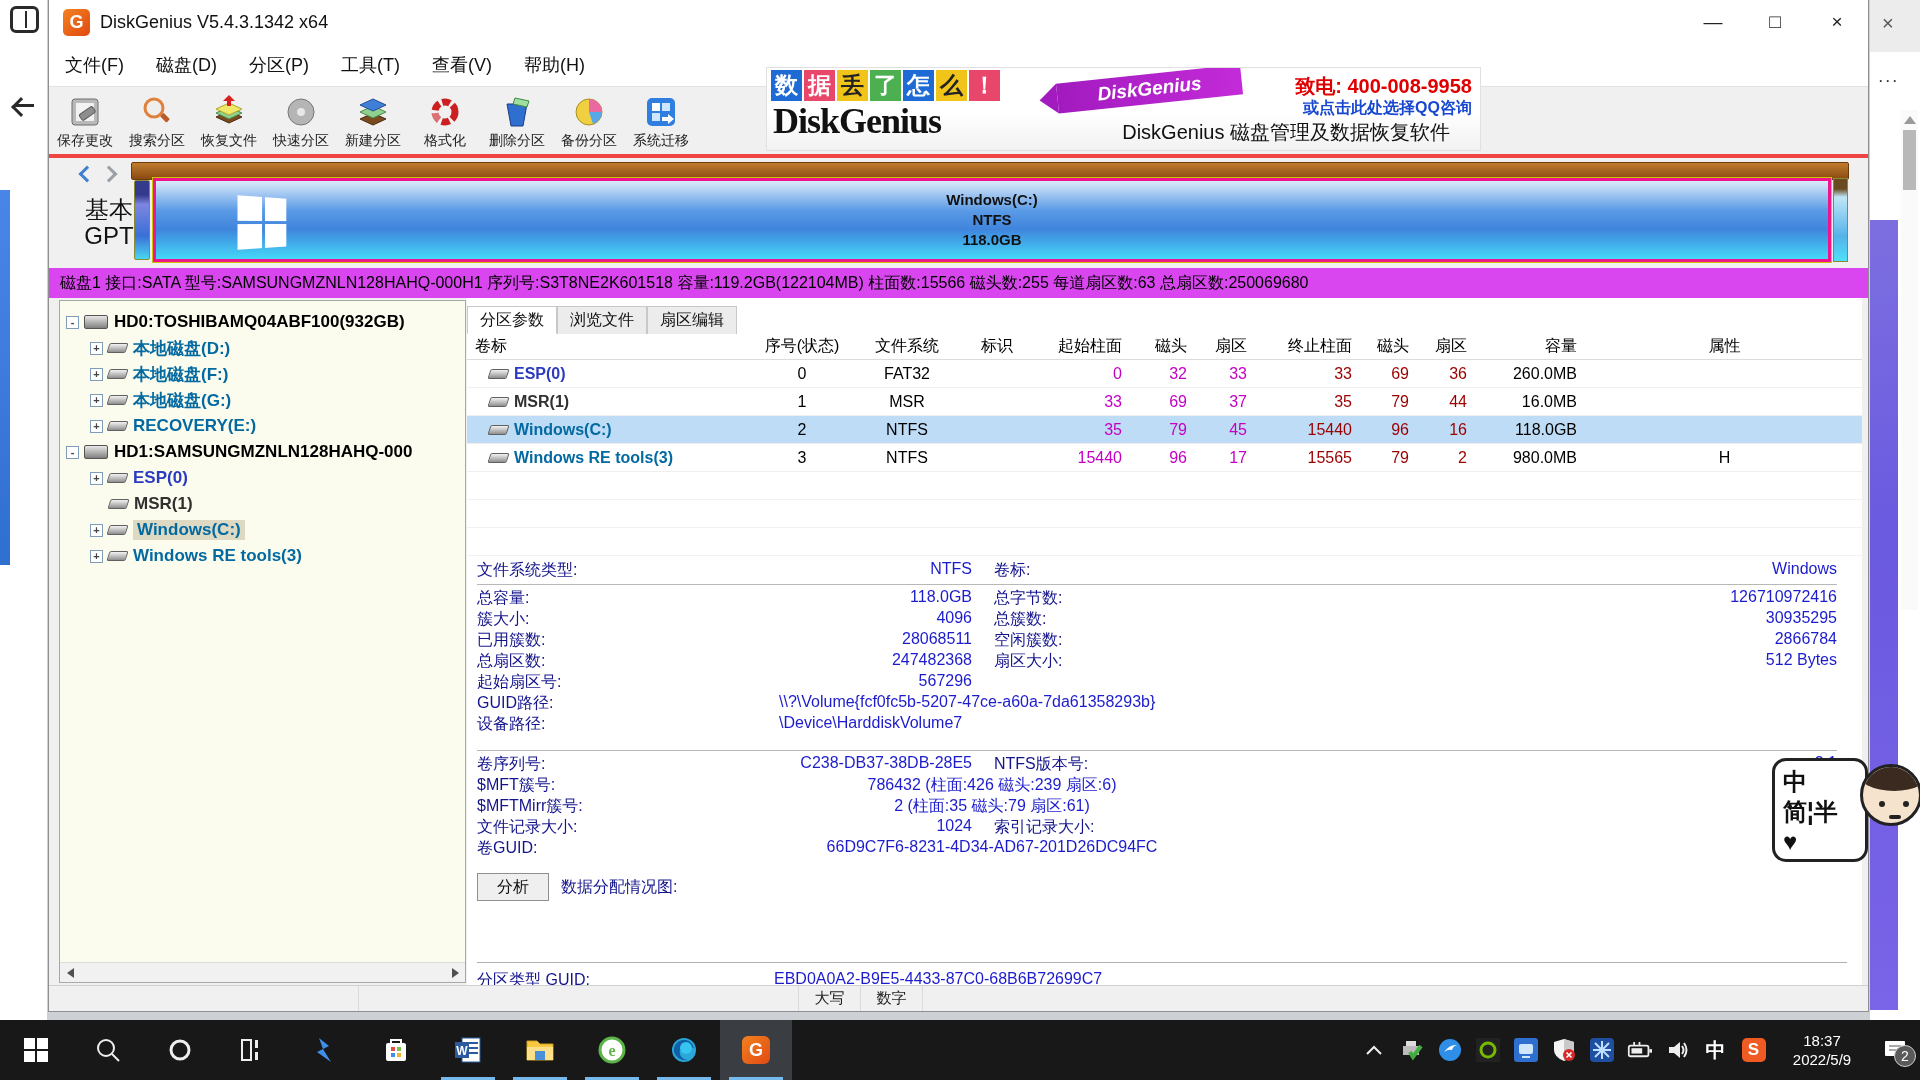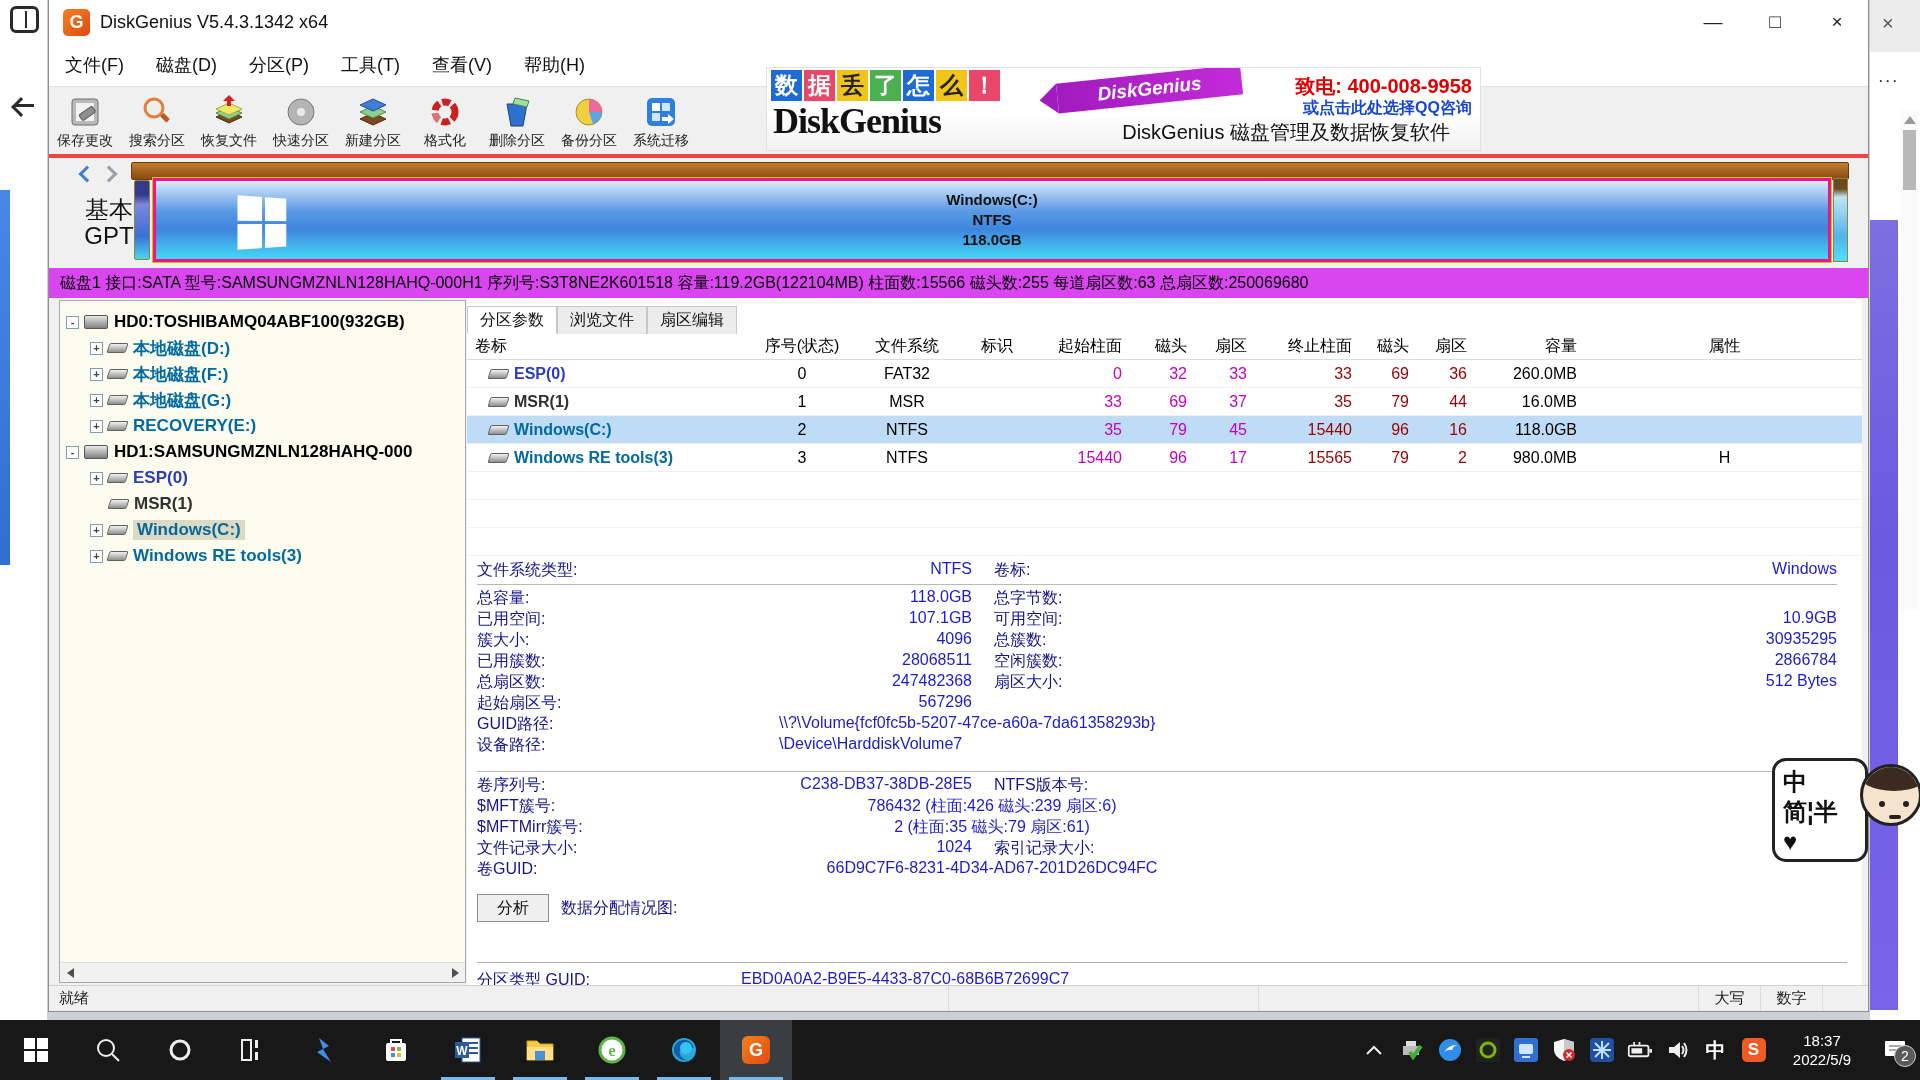--- a/index.html
+++ b/index.html
@@ -86,21 +86,21 @@
 .dvlong{margin-left:117px;color:#1c1ccd}
 .dvcenter{width:660px;text-align:center;color:#1c1ccd}
 .dhr{border:none;border-top:1px solid #b8b8b8;margin:3px 0}
 .analyze-row{display:flex;align-items:center;margin-top:14px}
 .btn{width:72px;height:28px;background:#efefef;border:1px solid #8f8f8f;font-size:16px;color:#111;display:flex;align-items:center;justify-content:center}
 .an-cap{margin-left:12px;color:#14148c}
 .dfoot{position:absolute;left:10px;top:664px;width:1370px;font-size:16px}
 .dfoot .line{border-top:1px solid #b0b0b0;margin-bottom:7px}
 .dfoot .row{display:flex}
 .dfoot .fl{width:185px;color:#14148c}
-.dfoot .fv{margin-left:79px;color:#1c1ccd}
+.dfoot .fv{margin-left:112px;color:#1c1ccd}
 
 
 .statusbar{position:absolute;left:0;top:985px;width:100%;height:26px;background:#f0f0f0;border-top:1px solid #d0d0d0;font-size:15px;color:#222;display:flex;align-items:center}
 .sb-cell{height:100%;display:flex;align-items:center;padding:0 10px;border-right:1px solid #dadada}
 .sb-ready{width:900px}
 .sb-sp1{width:310px}.sb-sp2{width:440px}
 .sb-caps,.sb-num{width:62px;justify-content:center}
 
 
 .taskbar{position:absolute;left:0;top:1020px;width:1920px;height:60px;background:#181818;display:flex;align-items:center}
@@ -482,26 +482,21 @@
               <span class="dl">文件系统类型:</span>
               <span class="dv1">NTFS</span>
               <span class="dl2">卷标:</span>
               <span class="dv2">Windows</span>
             </div>
           <hr class="dhr">
           <div class="drow">
               <span class="dl">总容量:</span>
               <span class="dv1">118.0GB</span>
               <span class="dl2">总字节数:</span>
-            </div>
-          <div class="drow">
-              <span class="dl">已用空间:</span>
-              <span class="dv1">107.1GB</span>
-              <span class="dl2">可用空间:</span>
-              <span class="dv2">10.9GB</span>
+              <span class="dv2">126710972416</span>
             </div>
           <div class="drow">
               <span class="dl">簇大小:</span>
               <span class="dv1">4096</span>
               <span class="dl2">总簇数:</span>
               <span class="dv2">30935295</span>
             </div>
           <div class="drow">
               <span class="dl">已用簇数:</span>
               <span class="dv1">28068511</span>
@@ -564,21 +559,20 @@
           <div class="line"></div>
           <div class="row">
             <span class="fl">分区类型 GUID:</span>
             <span class="fv">EBD0A0A2-B9E5-4433-87C0-68B6B72699C7</span>
           </div>
         </div>
       </div>
     </div>
 
     <div class="statusbar">
-      <div class="sb-cell sb-ready">就绪</div>
       <div class="sb-cell sb-sp1"></div>
       <div class="sb-cell sb-sp2"></div>
       <div class="sb-cell sb-caps">大写</div>
       <div class="sb-cell sb-num">数字</div>
     </div>
   </div>
 
   <div class="widget">
     <div class="wbox">
       <div>中</div>

